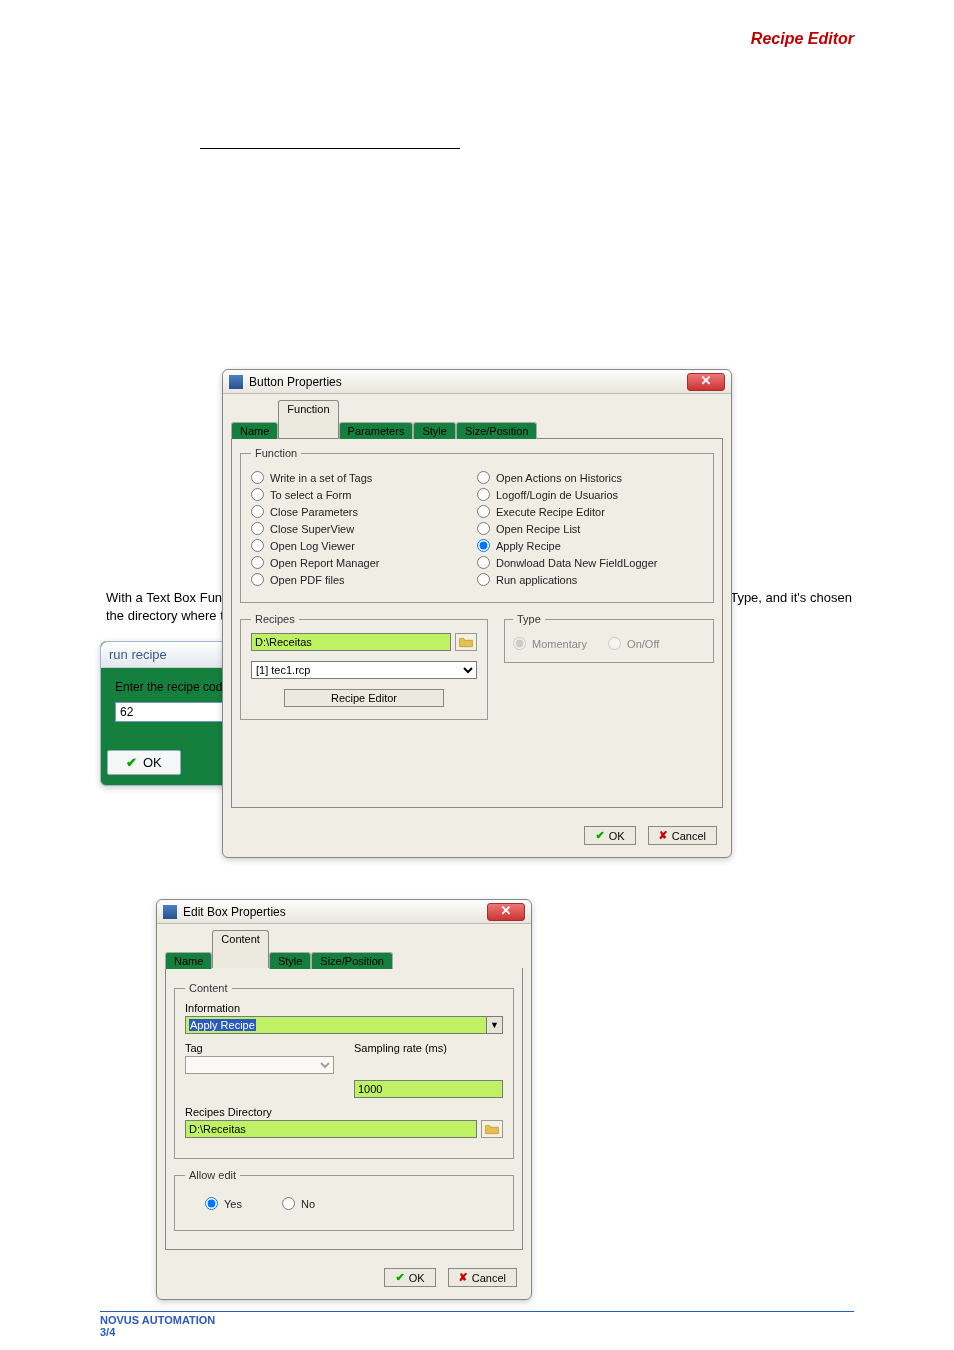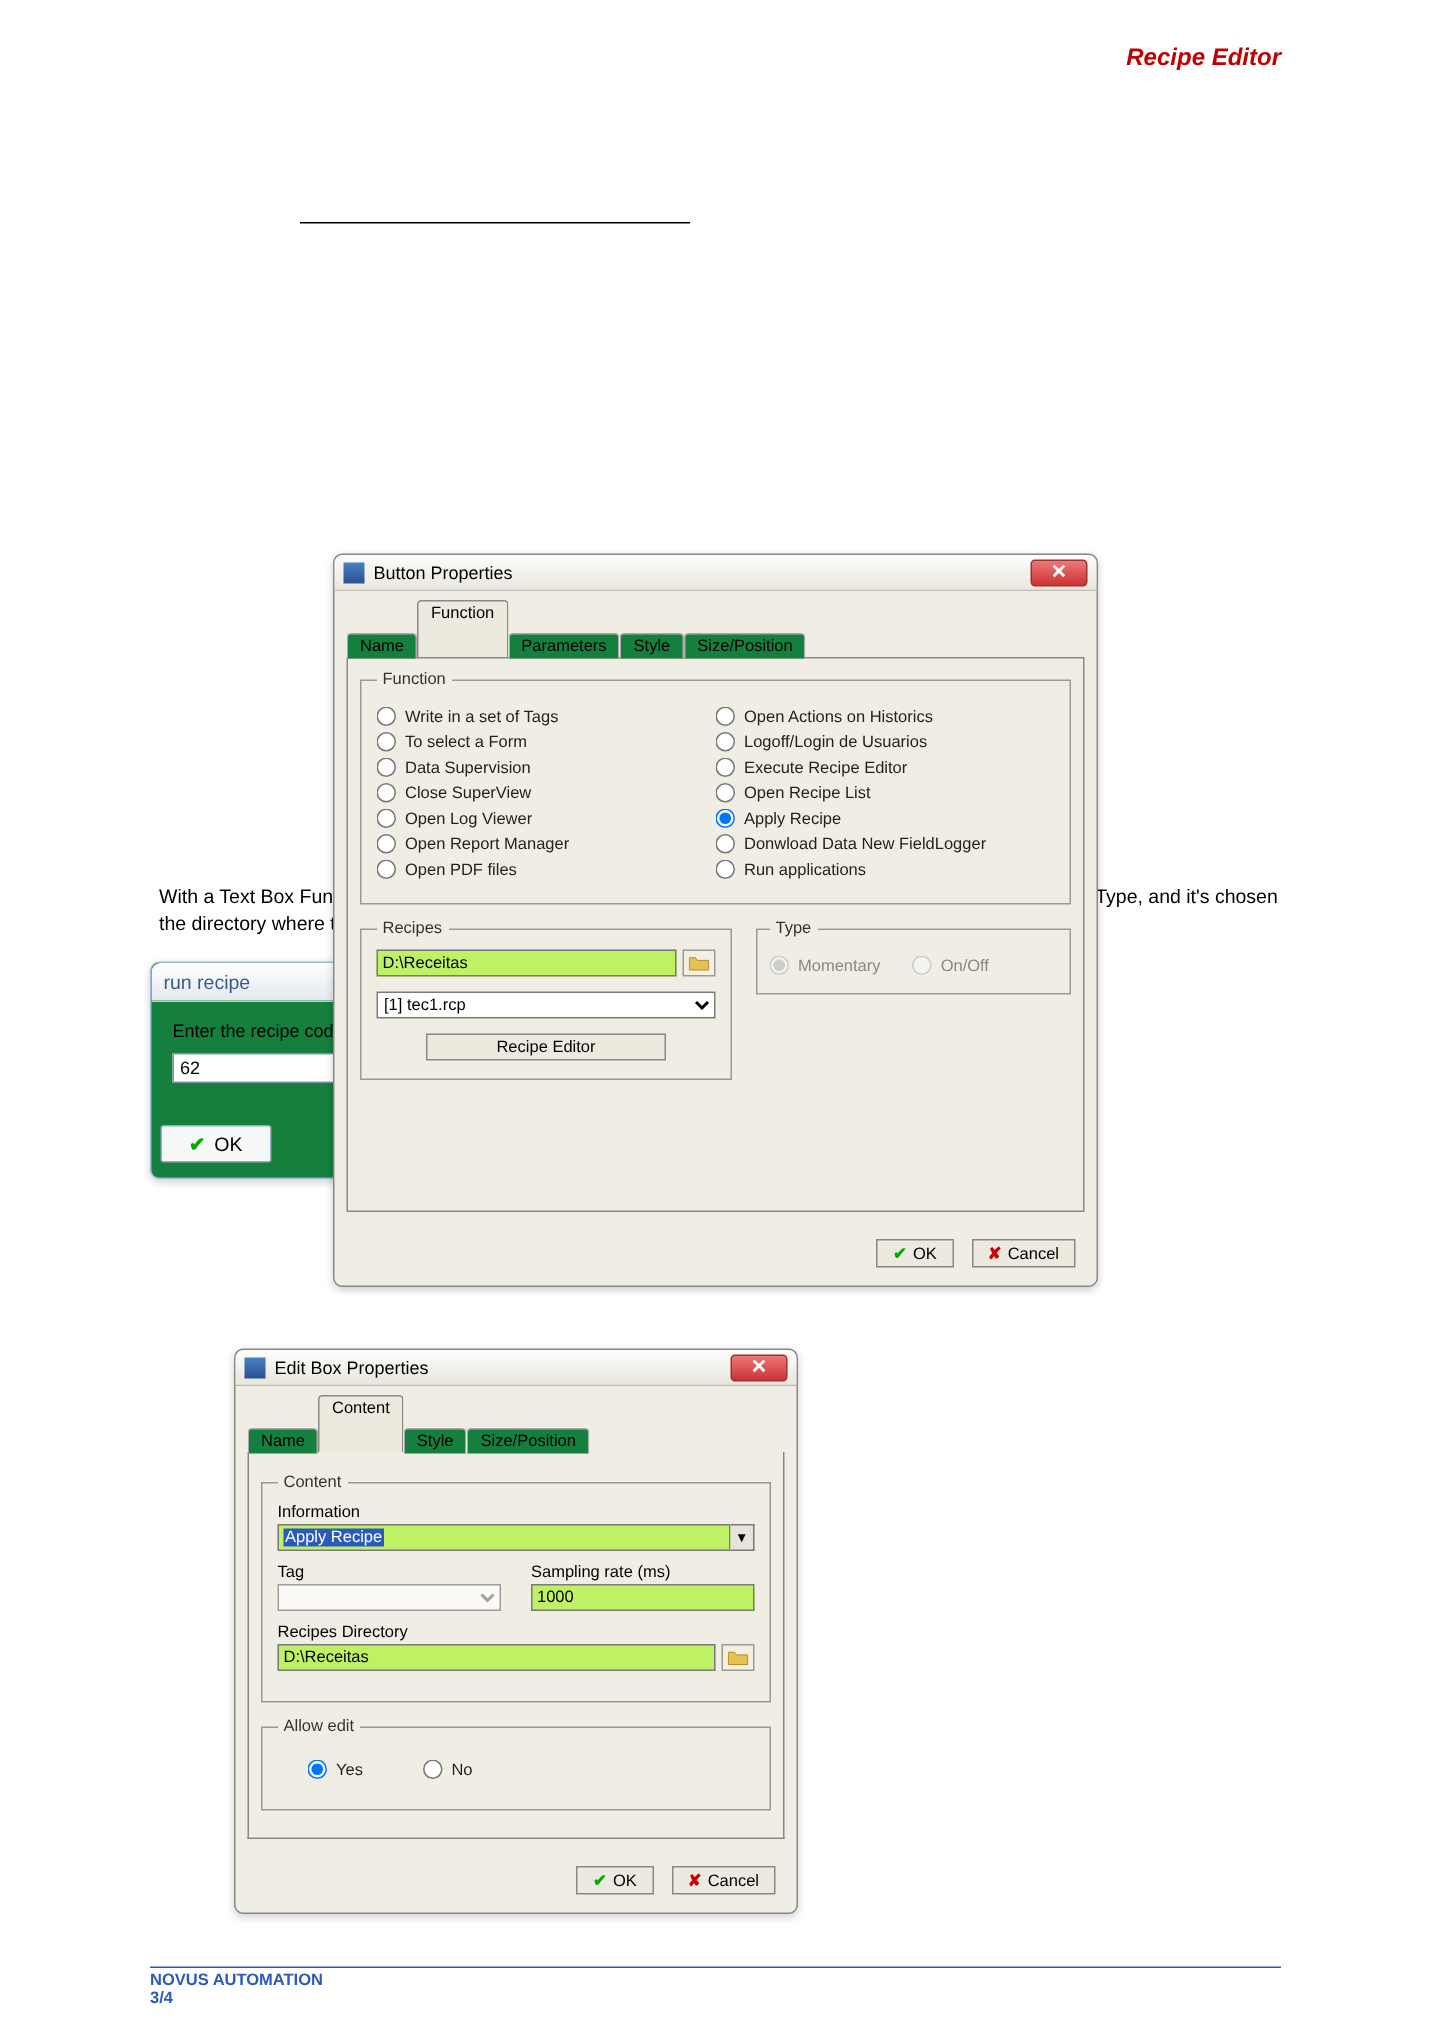--- a/index.html
+++ b/index.html
@@ -105,21 +105,21 @@
             <label class="radio-opt">
                 <input type="radio" name="f1" style="">
                 <span>Write in a set of Tags</span>
               </label>
             <label class="radio-opt">
                 <input type="radio" name="f1" style="">
                 <span>To select a Form</span>
               </label>
             <label class="radio-opt">
                 <input type="radio" name="f1" style="">
-                <span>Data Supervision</span>
+                <span>Close Parameters</span>
               </label>
             <label class="radio-opt">
                 <input type="radio" name="f1" style="">
                 <span>Close SuperView</span>
               </label>
             <label class="radio-opt">
                 <input type="radio" name="f1" style="">
                 <span>Open Log Viewer</span>
               </label>
             <label class="radio-opt">
@@ -235,21 +235,21 @@
               <div style="width:16px;height:18px;border:1px solid #7a7a7a;border-left:none;background:#e6e4d8;text-align:center;font-size:9px;line-height:16px;cursor:pointer">▼</div>
             </div>
           </div>
           <div class="row two-col">
             <div>
               <label>Tag</label>
               <select class="select" style="width:100%" disabled=""><option></option></select>
             </div>
             <div>
               <label>Sampling rate (ms)</label>
-              <input class="input" style="width: 100%;" value="1000">
+              <input class="input" style="width: 100%; margin-top: 24px;" value="1000">
             </div>
           </div>
           <div class="row">
             <label>Recipes Directory</label>
             <div style="display:flex">
               <input class="input" style="flex: 1 1 0%;" value="D:\Receitas">
               <span class="folder-icon">
                 <svg viewBox="0 0 24 20">
                     <path fill="#e6c050" stroke="#b08020" d="M1 4h7l2 3h13v11H1z"></path>
                   </svg>

